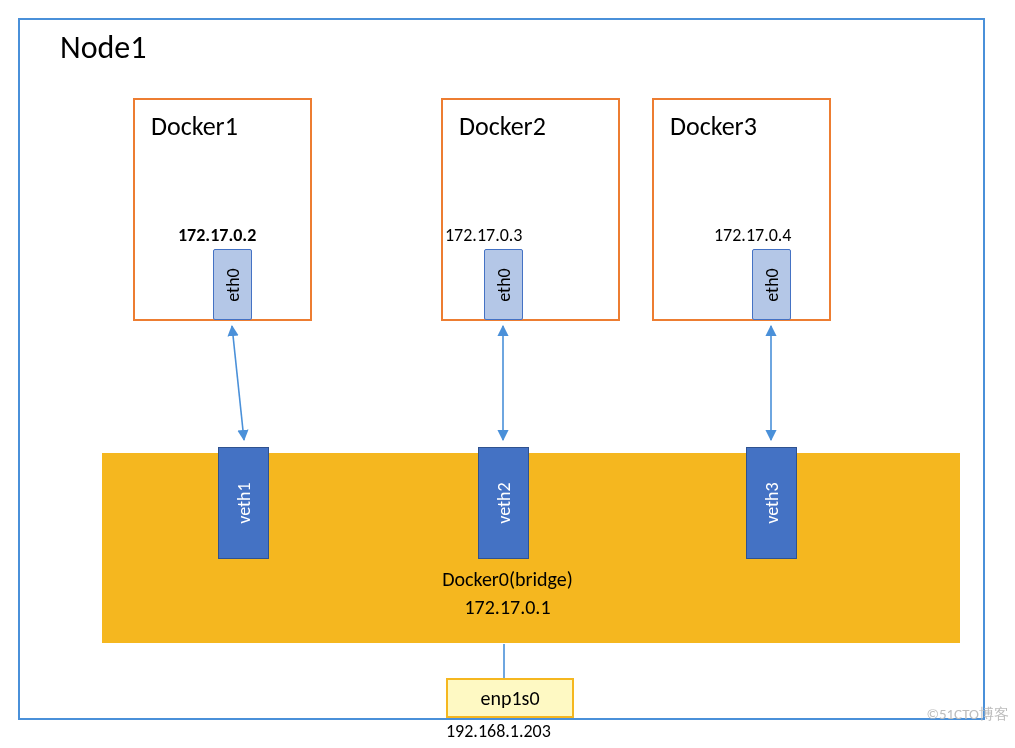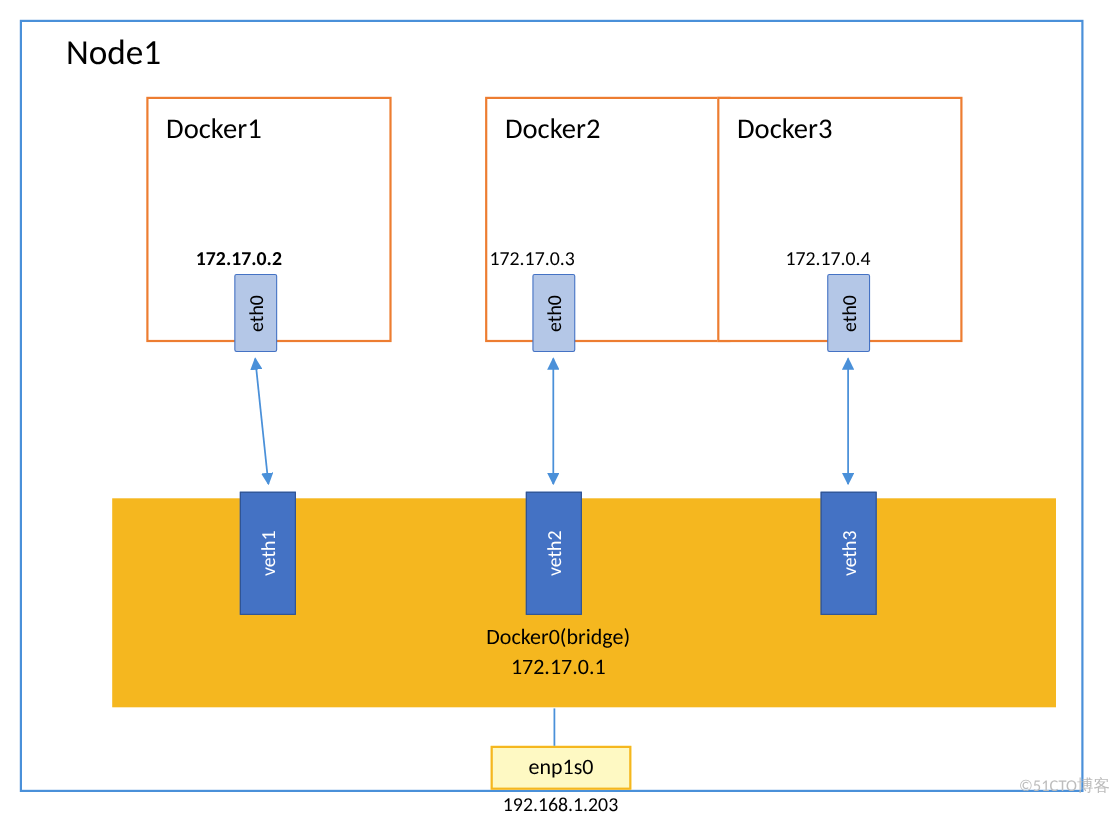--- a/index.html
+++ b/index.html
@@ -25,22 +25,22 @@
   }
   .node-title {
     position: absolute;
     left: 60px;
     top: 28px;
     font-size: 32px;
     color: #000;
   }
   .docker-box {
     position: absolute;
-    top: 88px;
-    width: 223px;
+    top: 98px;
+    width: 179px;
     height: 223px;
     border: 2px solid #ED7D31;
     background: #fff;
     box-sizing: border-box;
   }
   .docker-title {
     position: absolute;
     left: 16px;
     top: 10px;
     font-size: 26px;
@@ -114,21 +114,21 @@
     align-items: center;
     justify-content: center;
     font-size: 20px;
     color: #000;
   }
   .host-ip {
     position: absolute;
     left: 446px;
     top: 720px;
     width: 116px;
-    text-align: right;
+    text-align: left;
     font-size: 18px;
     color: #000;
     white-space: nowrap;
   }
   svg.links {
     position: absolute;
     left: 0;
     top: 0;
     width: 1015px;
     height: 748px;

